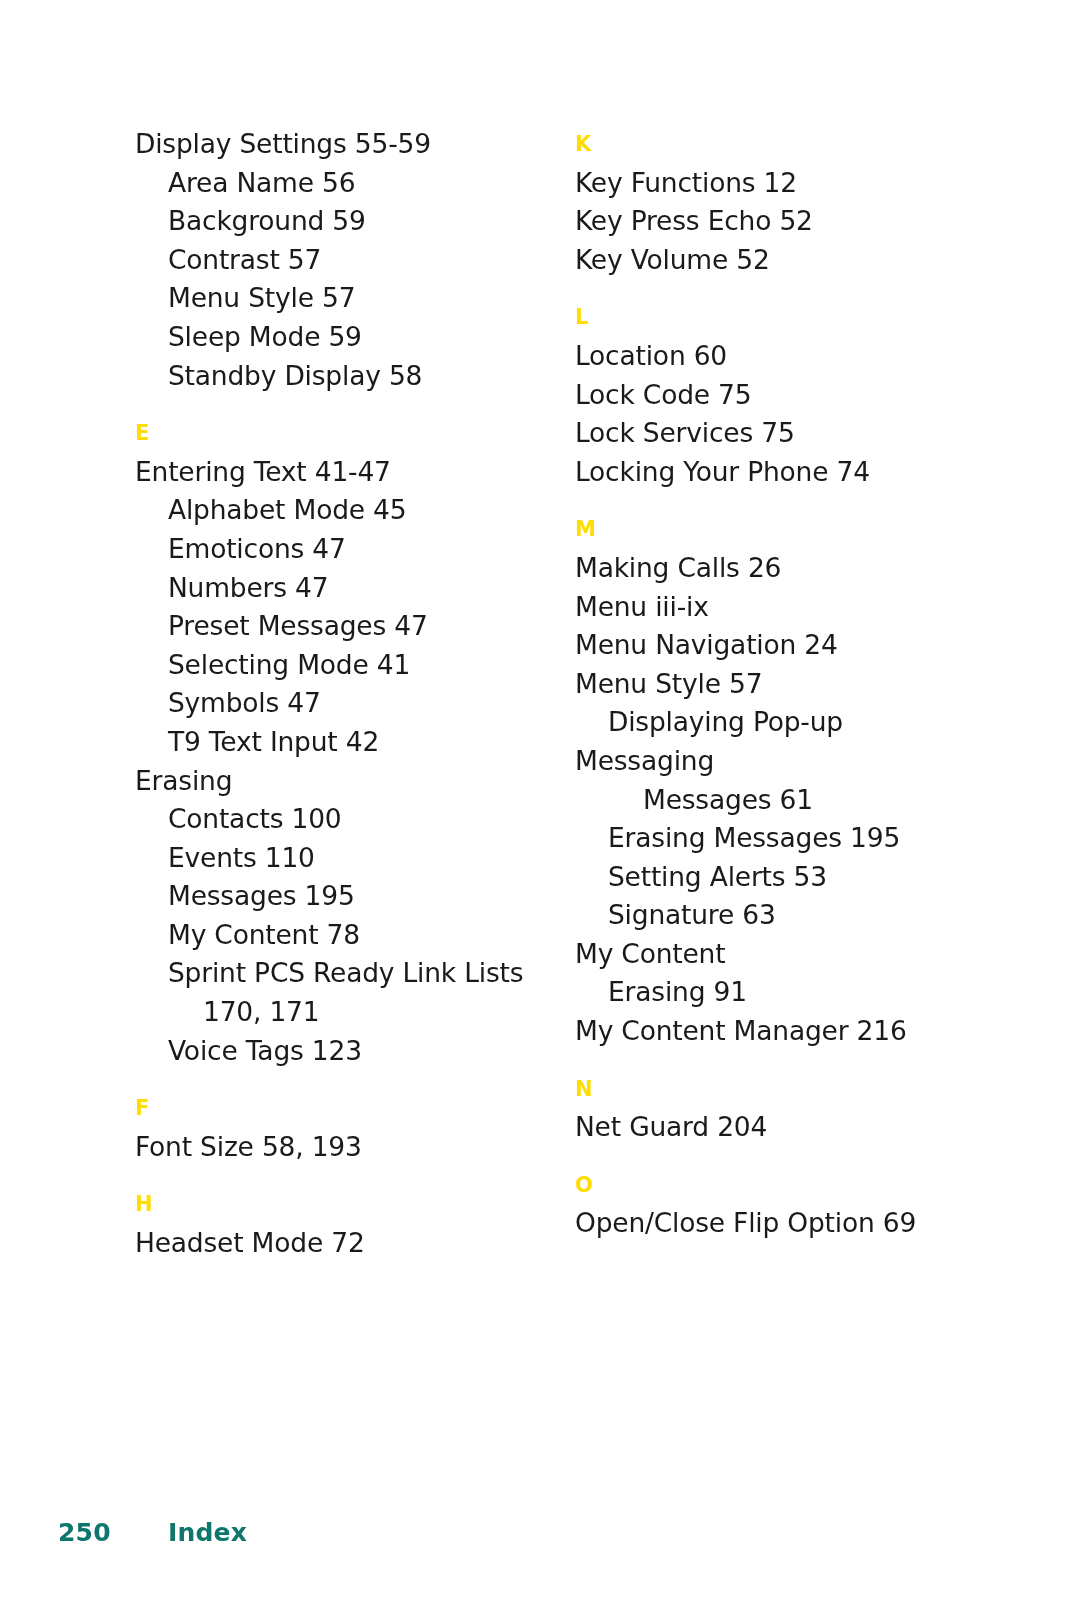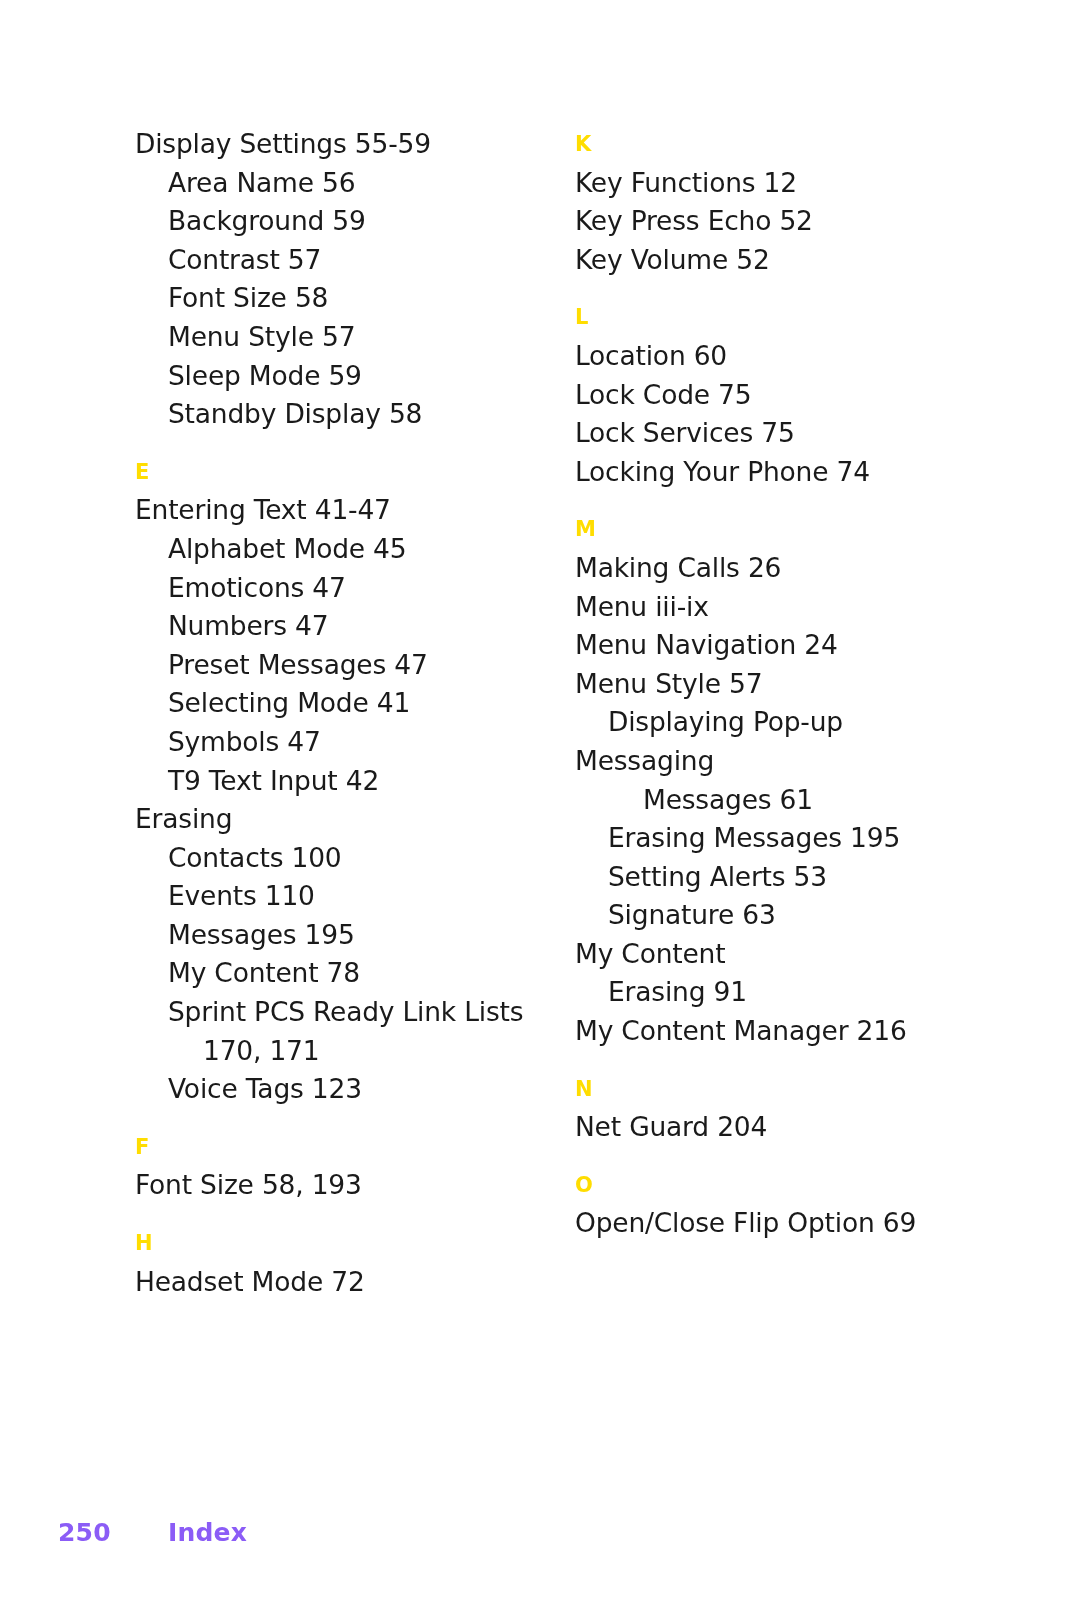--- a/index.html
+++ b/index.html
@@ -62,21 +62,21 @@
   .section-head.tight { margin-top: 0; }
 
   
   .footer {
     position: absolute;
     left: 58px;
     top: 1518px;
     width: 600px;
     font-size: 25px;
     font-weight: 700;
-    color: #8b5cf6;
+    color: #0f766e;
     letter-spacing: 0.2px;
   }
   .footer .pageno {
     display: inline-block;
     width: 110px;
   }
   .footer .label {
     display: inline-block;
   }
 </style>
@@ -84,21 +84,20 @@
 <body>
 
 <div class="page">
 
   <div class="columns">
     <div class="column left">
         <div class="entry lvl0">Display Settings 55-59</div>
         <div class="entry lvl1">Area Name 56</div>
         <div class="entry lvl1">Background 59</div>
         <div class="entry lvl1">Contrast 57</div>
-        <div class="entry lvl1">Font Size 58</div>
         <div class="entry lvl1">Menu Style 57</div>
         <div class="entry lvl1">Sleep Mode 59</div>
         <div class="entry lvl1">Standby Display 58</div>
         <div class="section-head">E</div>
         <div class="entry lvl0">Entering Text 41-47</div>
         <div class="entry lvl1">Alphabet Mode 45</div>
         <div class="entry lvl1">Emoticons 47</div>
         <div class="entry lvl1">Numbers 47</div>
         <div class="entry lvl1">Preset Messages 47</div>
         <div class="entry lvl1">Selecting Mode 41</div>

